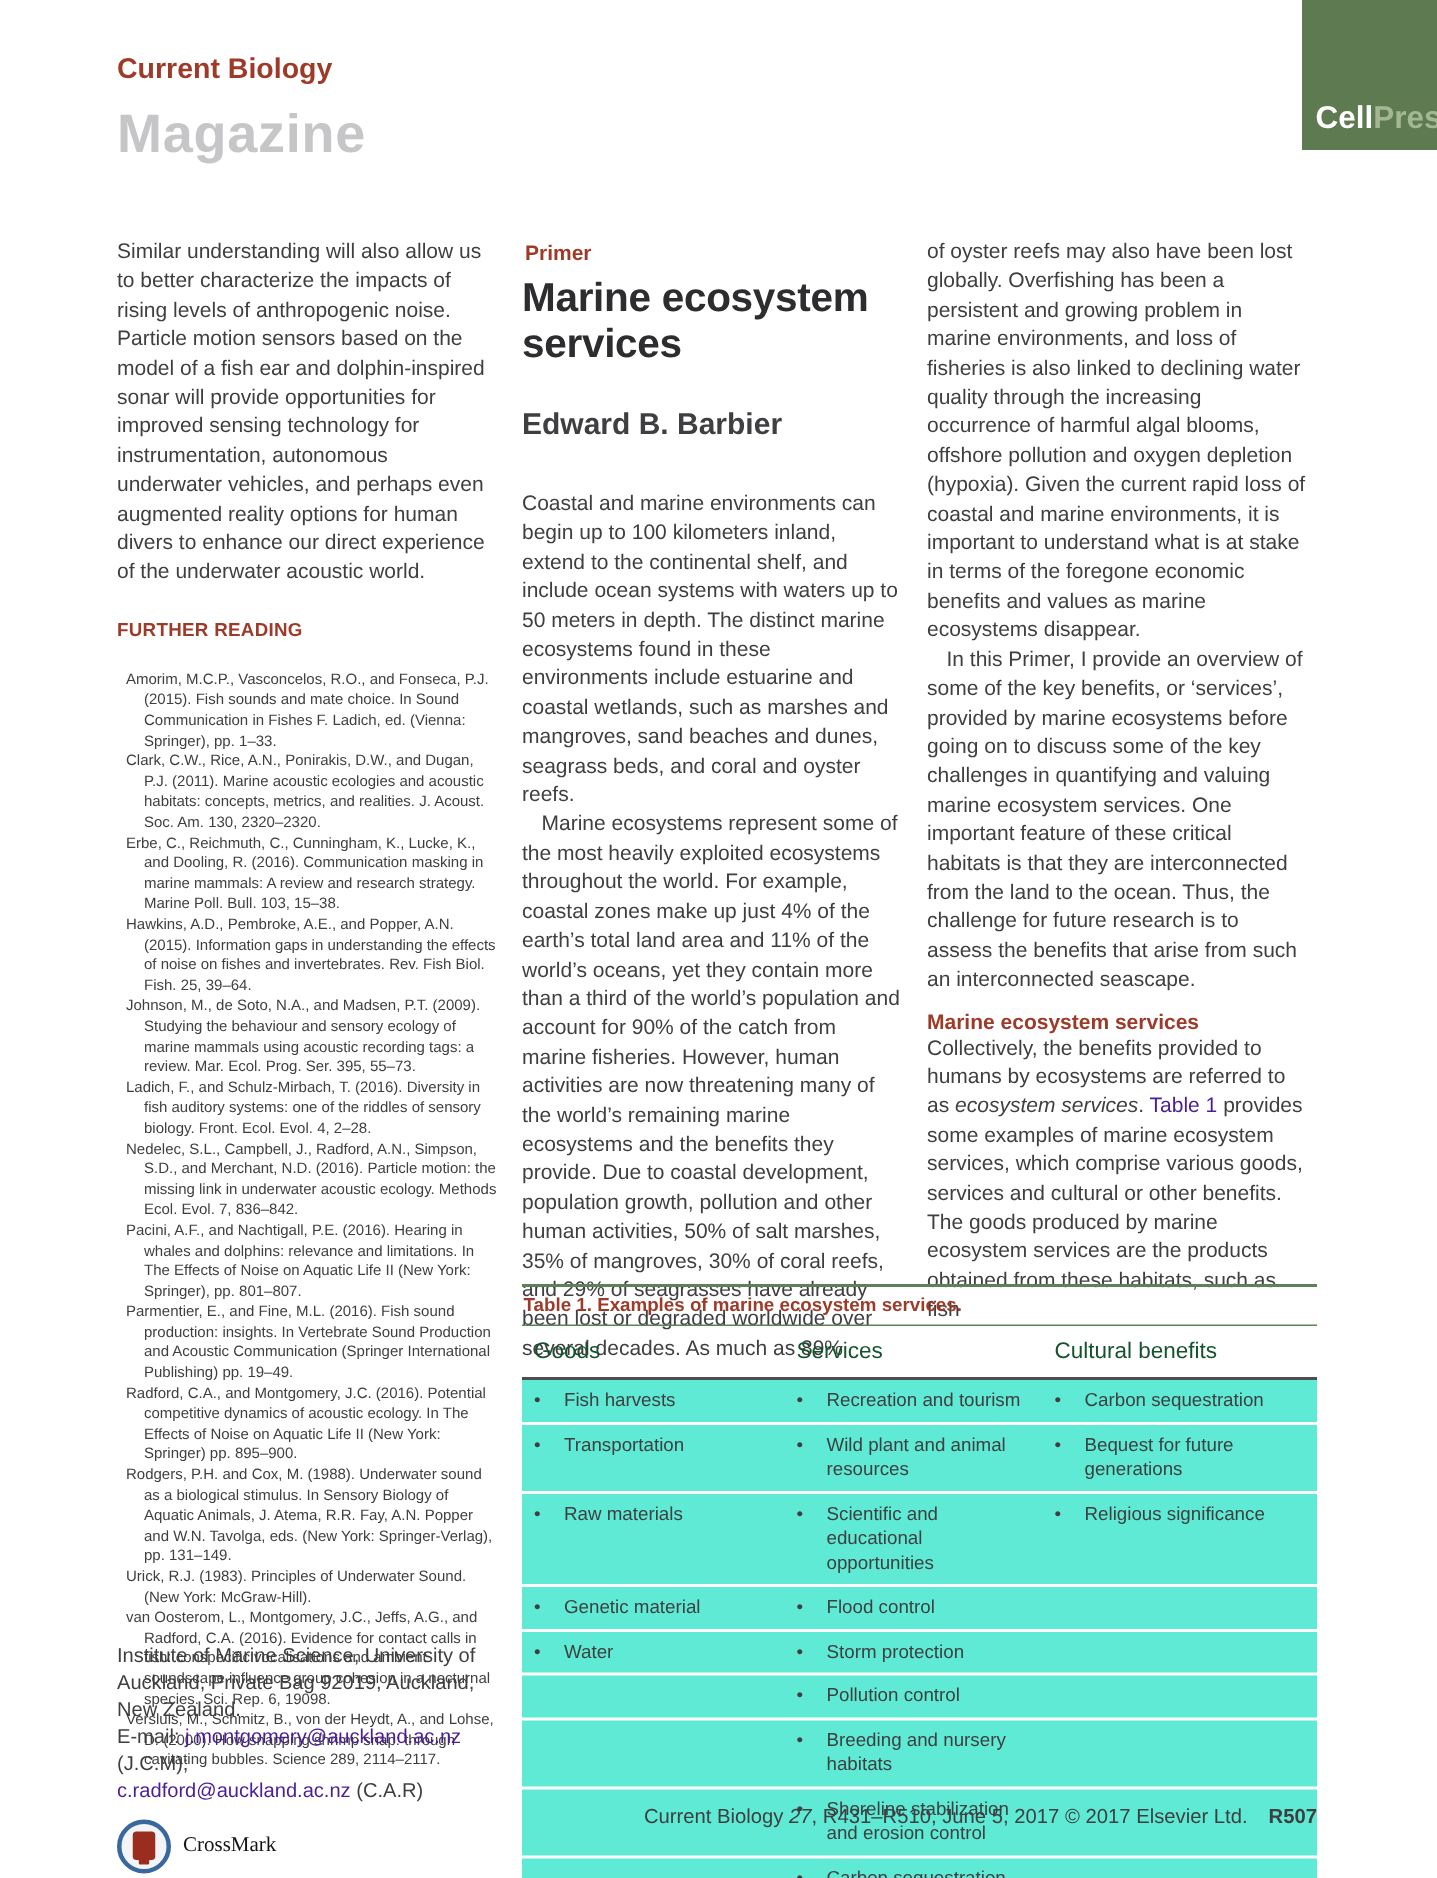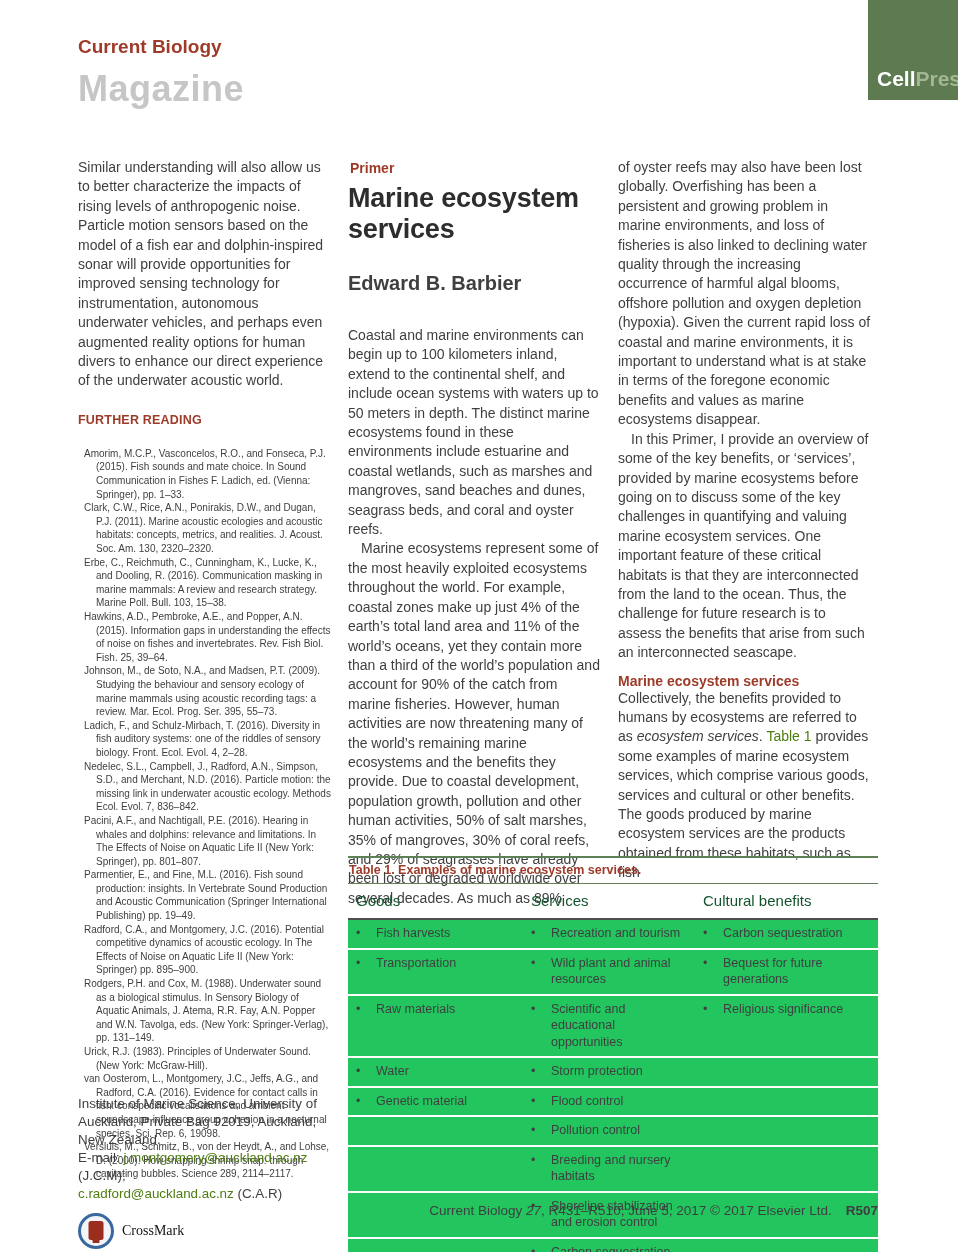--- a/index.html
+++ b/index.html
@@ -26,21 +26,21 @@
   .body-text{font-size:14px;line-height:19.4px;margin:0;color:#3f3f41;}
   .indent{text-indent:13px;}
 
   
   .further-heading{color:#9e3a28;font-weight:bold;font-size:12.5px;margin:22px 0 0 0;letter-spacing:.2px;}
   .refs{margin-top:20px;}
   .ref{font-size:10px;line-height:13.6px;margin:0 0 0 6px;padding-left:12px;text-indent:-12px;color:#3f3f41;}
   .affil-block{position:absolute;left:78px;top:1095px;width:258px;font-size:13.4px;line-height:18px;}
   .affil{margin:0;}
   .email-line{margin:0;}
-  .link{color:#4d7c0f;text-decoration:none;cursor:pointer;}
+  .link{color:#4c1d95;text-decoration:none;cursor:pointer;}
   .crossmark{margin-top:10px;display:flex;align-items:center;gap:8px;}
   .cm-icon{width:36px;height:36px;border-radius:50%;border:3px solid #39679f;background:#f2f4f7;position:relative;display:inline-block;box-sizing:border-box;}
   .cm-mark{position:absolute;left:50%;top:5px;transform:translateX(-50%);width:15px;height:19px;background:#9b2d1f;border-radius:2.5px;}
   .cm-tab{position:absolute;left:50%;bottom:3px;transform:translateX(-50%);width:7px;height:4px;background:#9b2d1f;border-radius:1px;}
   .cm-text{font-family:"Liberation Serif", serif;font-size:14px;color:#141414;}
 
   
   .kicker{color:#9e3a28;font-weight:bold;font-size:14px;margin:2px;}
   .article-title{font-size:27px;font-weight:bold;color:#2d2d2f;line-height:31px;margin:7px 0 0 0;letter-spacing:-.2px;}
   .author{font-size:20px;font-weight:bold;margin:27px 0 0 0;color:#3f3f41;}
@@ -48,21 +48,21 @@
 
   
   .subheading{color:#9e3a28;font-weight:bold;font-size:14px;margin:10px 0 0 0;}
 
   
   .table-block{position:absolute;left:348px;top:856px;width:530px;}
   .table-top-rule{border-top:2px solid #5e8156;}
   .table-title{color:#9e3a28;font-weight:bold;font-size:12.5px;padding:5px 0 6px 1px;border-bottom:1.5px solid #5e8156;margin:0;}
   .table-header{display:grid;grid-template-columns:175px 172px 1fr;padding:8px 0 9px 0;border-bottom:2px solid #4e4e4e;font-size:15px;color:#14532d;}
   .th{padding-left:8px;}
-  .trow{display:grid;grid-template-columns:175px 172px 1fr;background:#22c55e;margin-bottom:2px;padding:5px 0 6px 0;}
+  .trow{display:grid;grid-template-columns:175px 172px 1fr;background:#5eead4;margin-bottom:2px;padding:5px 0 6px 0;}
   .cell{padding-left:8px;padding-right:8px;font-size:12.5px;line-height:16.5px;display:flex;align-items:flex-start;}
   .cell.b::before{content:"\2022";width:20px;flex-shrink:0;display:inline-block;}
 
   
   .footer{position:absolute;top:1203px;right:80px;font-size:13.5px;color:#3f3f41;}
   .footer .vol{font-style:italic;}
   .footer .pg{font-weight:bold;margin-left:14px;}
 </style>
 </head>
 <body>
@@ -150,27 +150,27 @@
     <div class="cell b">Transportation</div>
     <div class="cell b">Wild plant and animal resources</div>
     <div class="cell b">Bequest for future generations</div>
   </div>
   <div class="trow">
     <div class="cell b">Raw materials</div>
     <div class="cell b">Scientific and educational opportunities</div>
     <div class="cell b">Religious significance</div>
   </div>
   <div class="trow">
-    <div class="cell b">Water</div>
-    <div class="cell b">Storm protection</div>
+    <div class="cell b">Genetic material</div>
+    <div class="cell b">Flood control</div>
     <div class="cell"></div>
   </div>
   <div class="trow">
-    <div class="cell b">Genetic material</div>
-    <div class="cell b">Flood control</div>
+    <div class="cell b">Water</div>
+    <div class="cell b">Storm protection</div>
     <div class="cell"></div>
   </div>
   <div class="trow">
     <div class="cell"></div>
     <div class="cell b">Pollution control</div>
     <div class="cell"></div>
   </div>
   <div class="trow">
     <div class="cell"></div>
     <div class="cell b">Breeding and nursery habitats</div>

